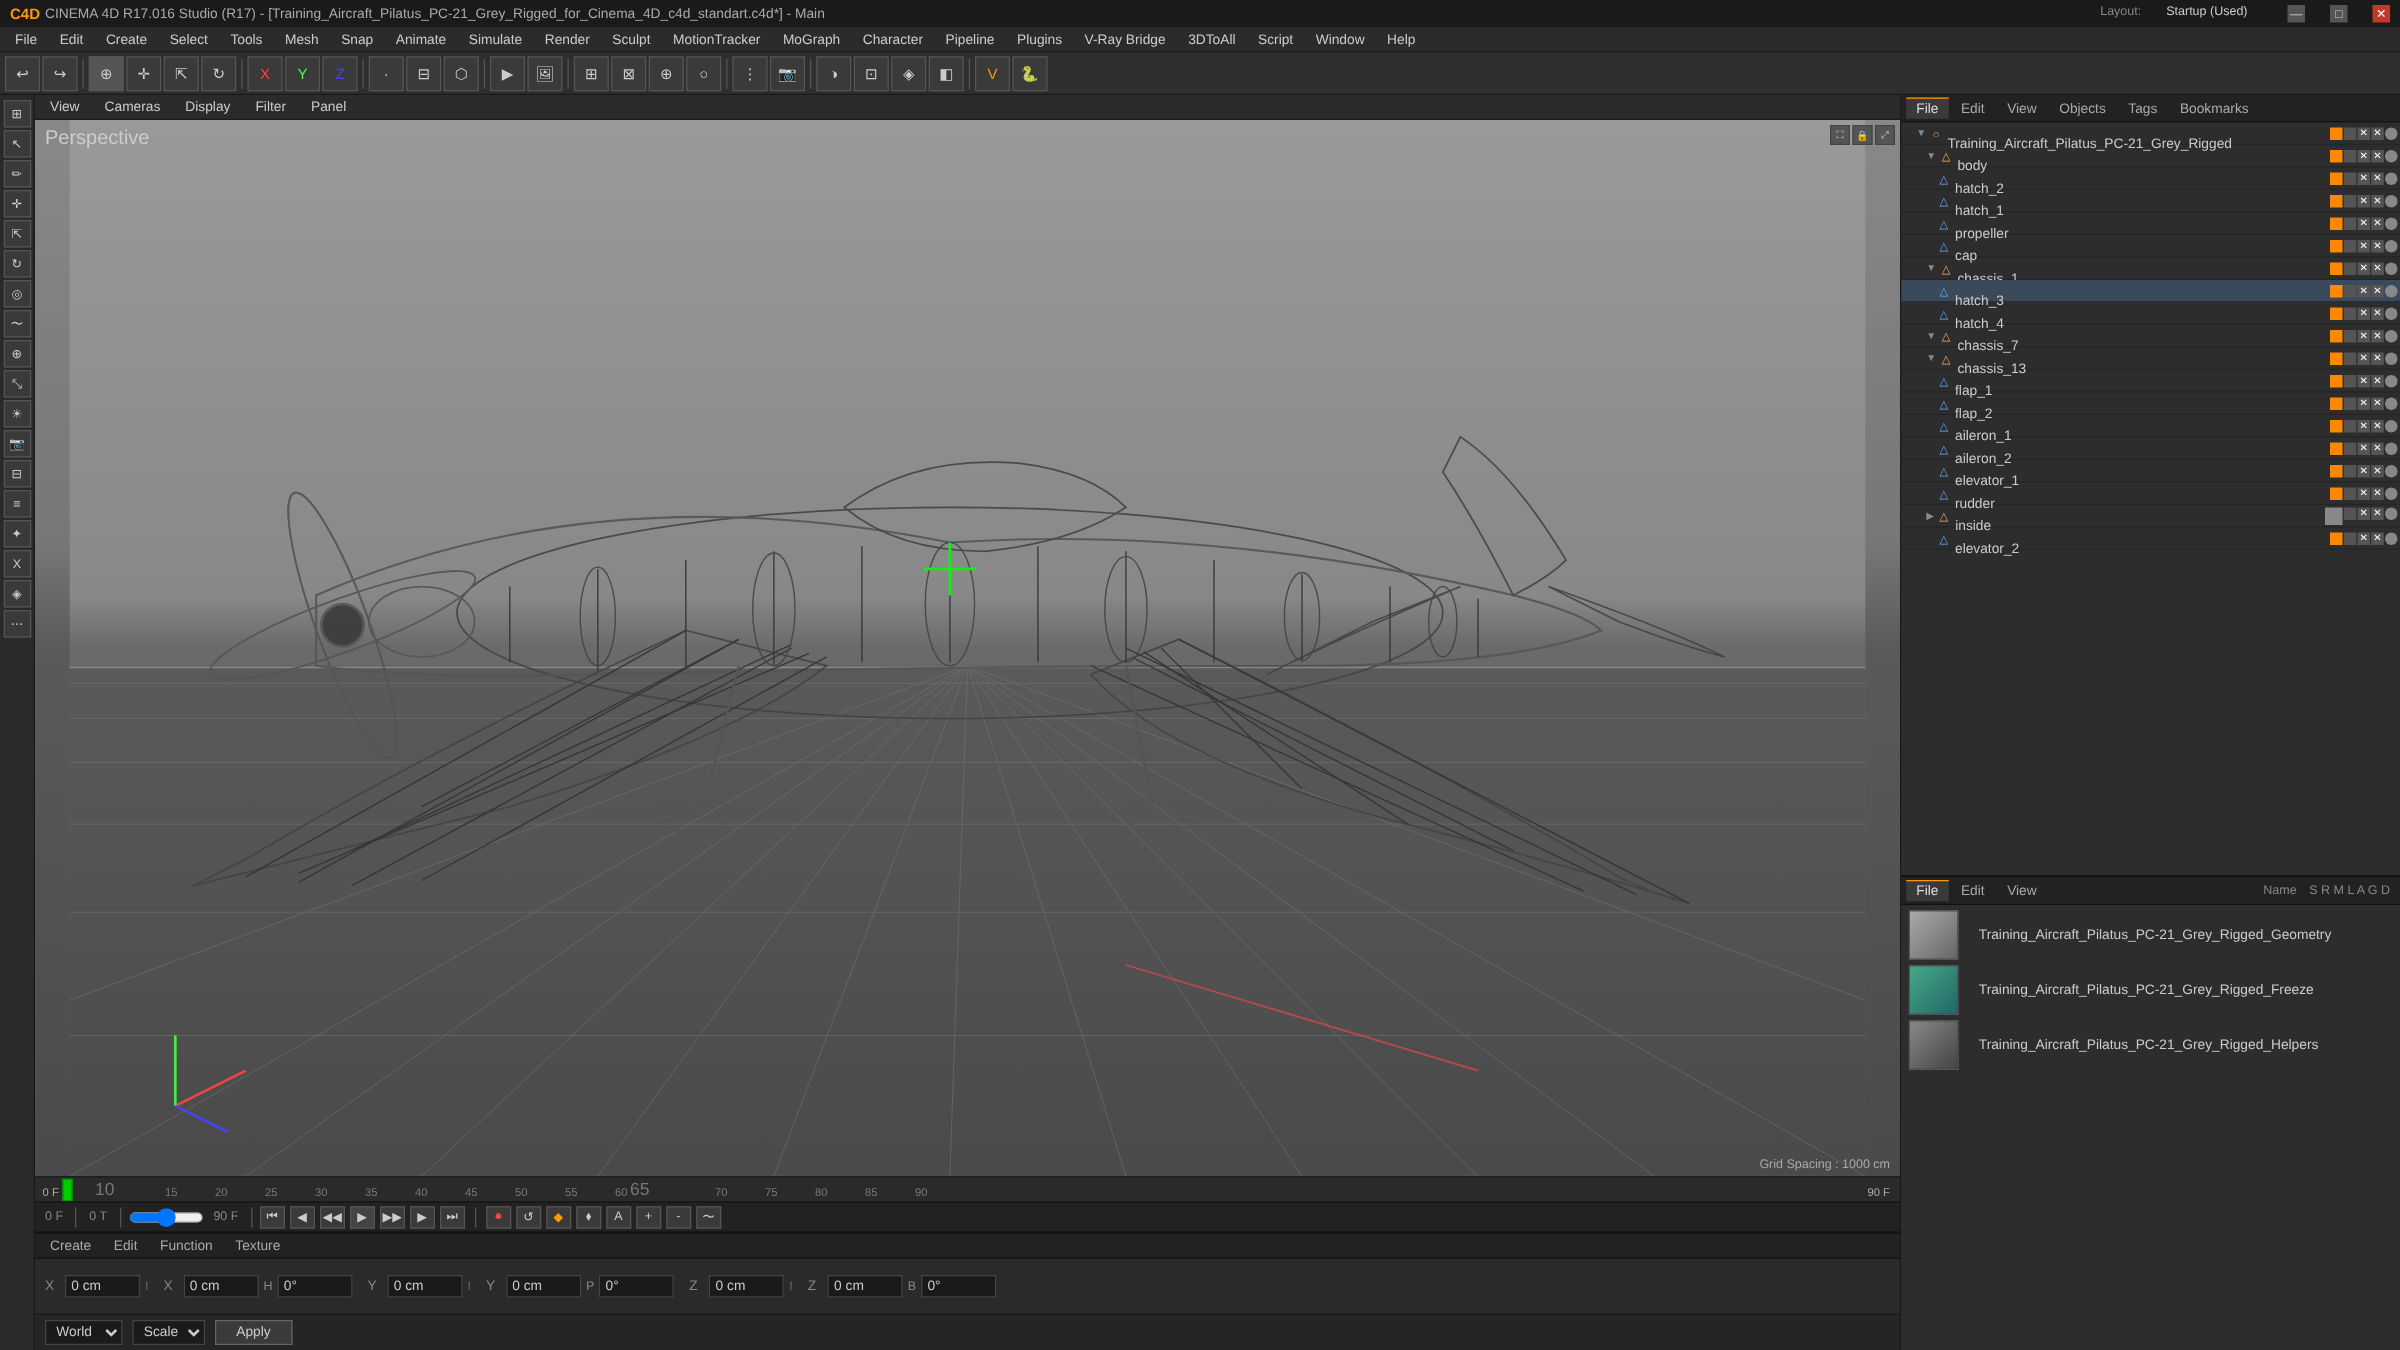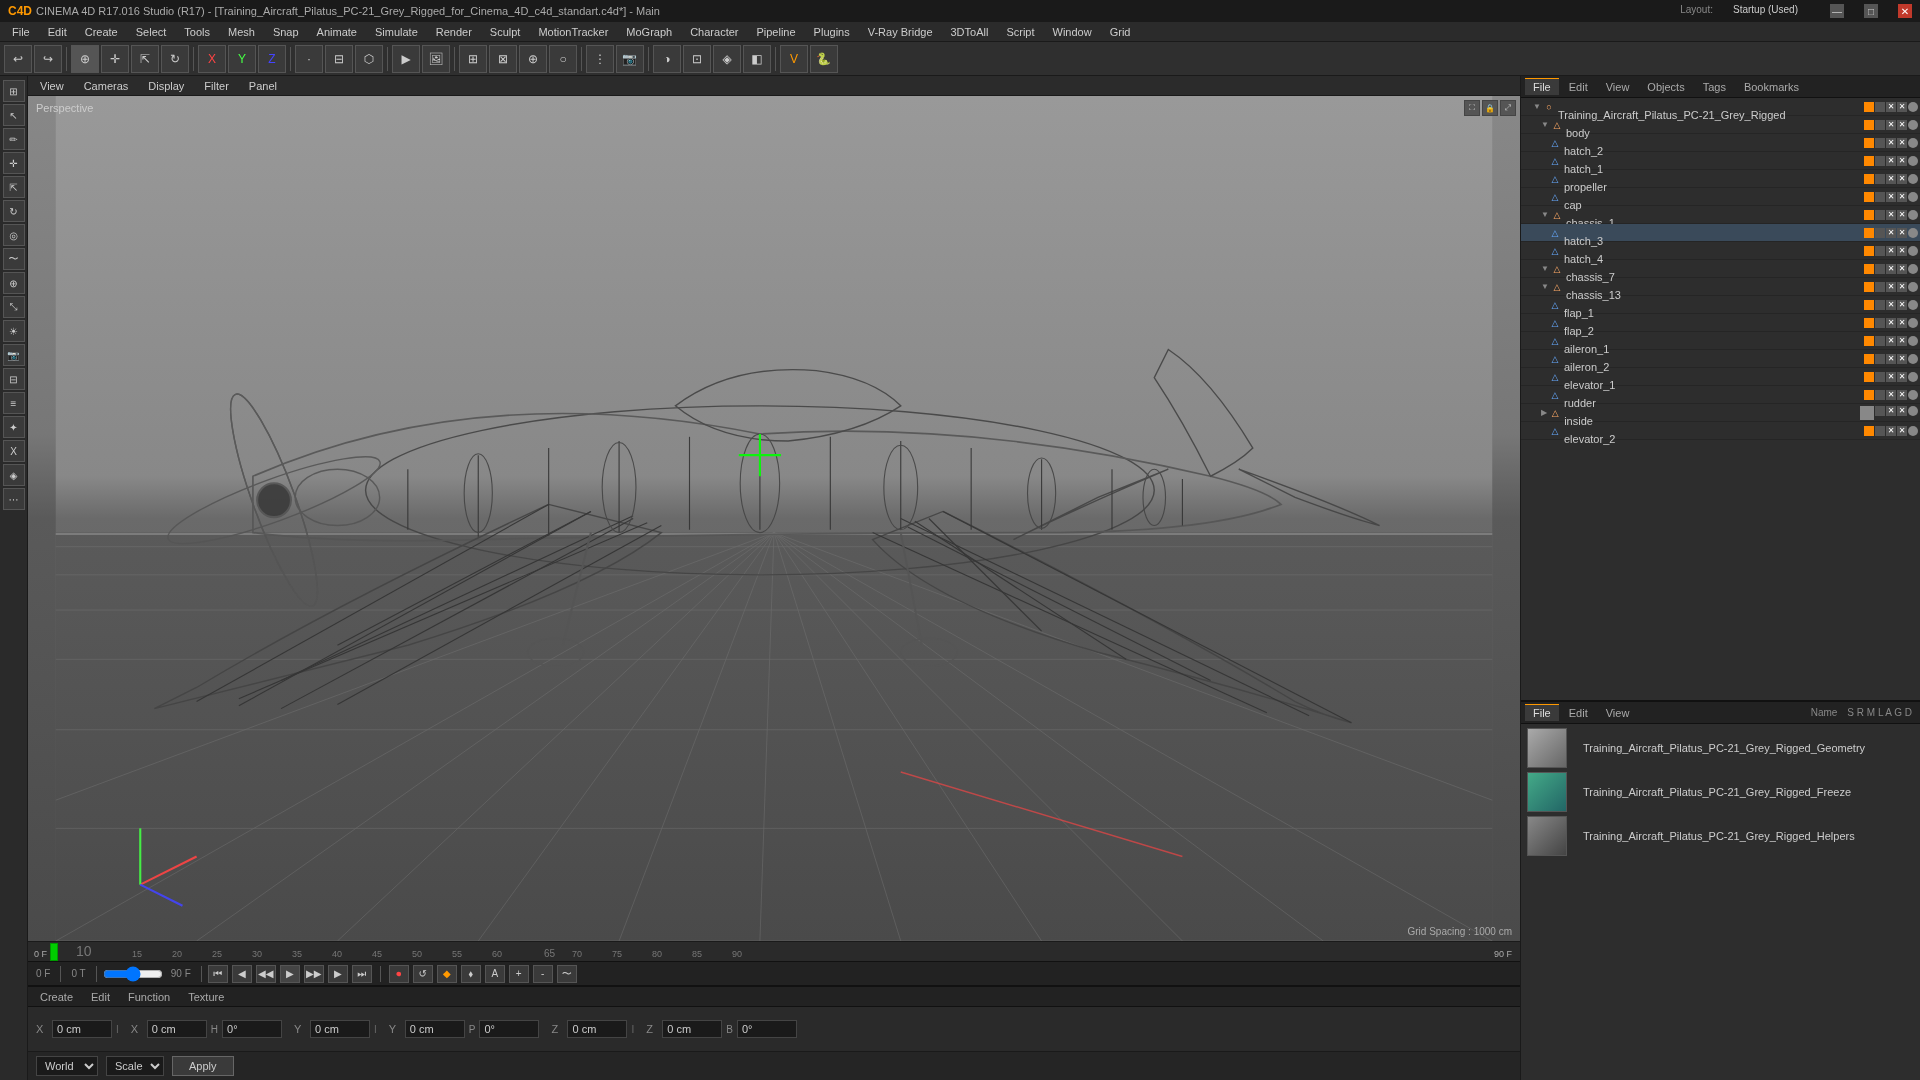--- a/index.html
+++ b/index.html
@@ -54,21 +54,21 @@
       border-bottom: 1px solid #1a1a1a;
     }
     .vp-tab { padding: 2px 8px; color: #ccc; cursor: pointer; font-size: 11px; }
 
     
     #viewport {
       flex: 1; background: linear-gradient(180deg, #888 0%, #777 40%, #5a5a5a 50%, #4a4a4a 100%);
       position: relative; overflow: hidden;
     }
     #viewport-label {
-      position: absolute; top: 6px; left: 8px; color: #ccc; font-size: 11px; z-index: 2;
+      position: absolute; top: 6px; left: 8px; color: #ccc; font-size: 16px; z-index: 2;
     }
     #viewport-controls {
       position: absolute; top: 4px; right: 4px; display: flex; gap: 2px;
     }
     .vp-ctrl { width: 16px; height: 16px; background: #555; border: 1px solid #444; cursor: pointer; display: flex; align-items: center; justify-content: center; font-size: 8px; color: #ccc; }
 
     
     #grid-spacing {
       position: absolute; bottom: 4px; right: 8px; color: #aaa; font-size: 10px;
     }
@@ -200,21 +200,21 @@
   <span class="menu-item">Sculpt</span>
   <span class="menu-item">MotionTracker</span>
   <span class="menu-item">MoGraph</span>
   <span class="menu-item">Character</span>
   <span class="menu-item">Pipeline</span>
   <span class="menu-item">Plugins</span>
   <span class="menu-item">V-Ray Bridge</span>
   <span class="menu-item">3DToAll</span>
   <span class="menu-item">Script</span>
   <span class="menu-item">Window</span>
-  <span class="menu-item">Grid</span>
+  <span class="menu-item">Help</span>
 </div>
 
 <div id="toolbar">
   <button class="toolbar-btn" title="Undo">↩</button>
   <button class="toolbar-btn" title="Redo">↪</button>
   <div class="toolbar-sep"></div>
   <button class="toolbar-btn" style="background:#555;">⊕</button>
   <button class="toolbar-btn">✛</button>
   <button class="toolbar-btn">⇱</button>
   <button class="toolbar-btn">↻</button>
@@ -422,21 +422,21 @@
         <span style="position:absolute;left:100px;bottom:2px;font-size:9px;color:#777;">15</span>
         <span style="position:absolute;left:140px;bottom:2px;font-size:9px;color:#777;">20</span>
         <span style="position:absolute;left:180px;bottom:2px;font-size:9px;color:#777;">25</span>
         <span style="position:absolute;left:220px;bottom:2px;font-size:9px;color:#777;">30</span>
         <span style="position:absolute;left:260px;bottom:2px;font-size:9px;color:#777;">35</span>
         <span style="position:absolute;left:300px;bottom:2px;font-size:9px;color:#777;">40</span>
         <span style="position:absolute;left:340px;bottom:2px;font-size:9px;color:#777;">45</span>
         <span style="position:absolute;left:380px;bottom:2px;font-size:9px;color:#777;">50</span>
         <span style="position:absolute;left:420px;bottom:2px;font-size:9px;color:#777;">55</span>
         <span style="position:absolute;left:460px;bottom:2px;font-size:9px;color:#777;">60</span>
-        <span style="position:absolute;left:512px;bottom:2px;font-size:10px;color:#777;text-align:right;">65</span>
+        <span style="position:absolute;left:472px;bottom:2px;font-size:14px;color:#777;text-align:right;">65</span>
         <span style="position:absolute;left:540px;bottom:2px;font-size:9px;color:#777;">70</span>
         <span style="position:absolute;left:580px;bottom:2px;font-size:9px;color:#777;">75</span>
         <span style="position:absolute;left:620px;bottom:2px;font-size:9px;color:#777;margin-top:20px;">80</span>
         <span style="position:absolute;left:660px;bottom:2px;font-size:9px;color:#777;">85</span>
         <span style="position:absolute;left:700px;bottom:2px;font-size:9px;color:#777;">90</span>
         <span style="position:absolute;right:4px;bottom:2px;font-size:9px;color:#aaa;">90 F</span>
 
         <div style="position:absolute;left:18px;bottom:0;width:8px;height:18px;background:#0c0;border:1px solid #090;"></div>
       </div>
     </div>

